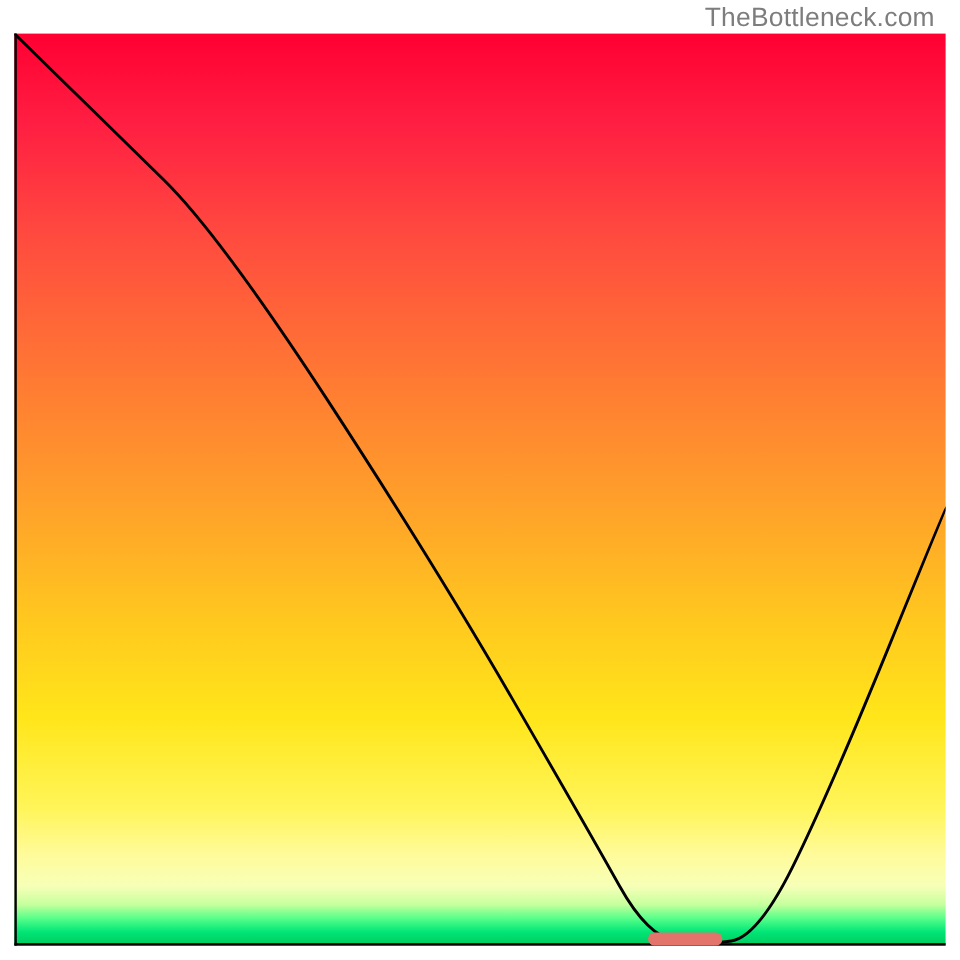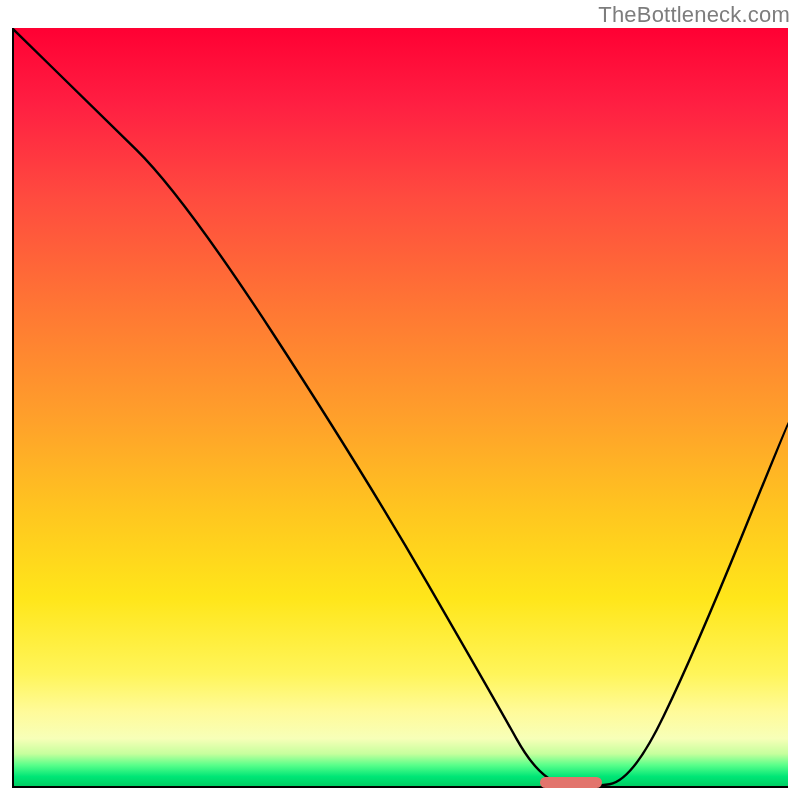--- a/index.html
+++ b/index.html
@@ -12,21 +12,21 @@
     font-family: Arial, Helvetica, sans-serif;
   }
   .wrap {
     position: relative;
     width: 800px;
     height: 800px;
   }
   .watermark {
     position: absolute;
     top: 2px;
-    right: 10px;
+    right: 21px;
     font-size: 22px;
     font-weight: 400;
     color: #7d7d7d;
     letter-spacing: 0.2px;
     z-index: 10;
   }
   .plot {
     position: absolute;
     left: 12px;
     top: 28px;

